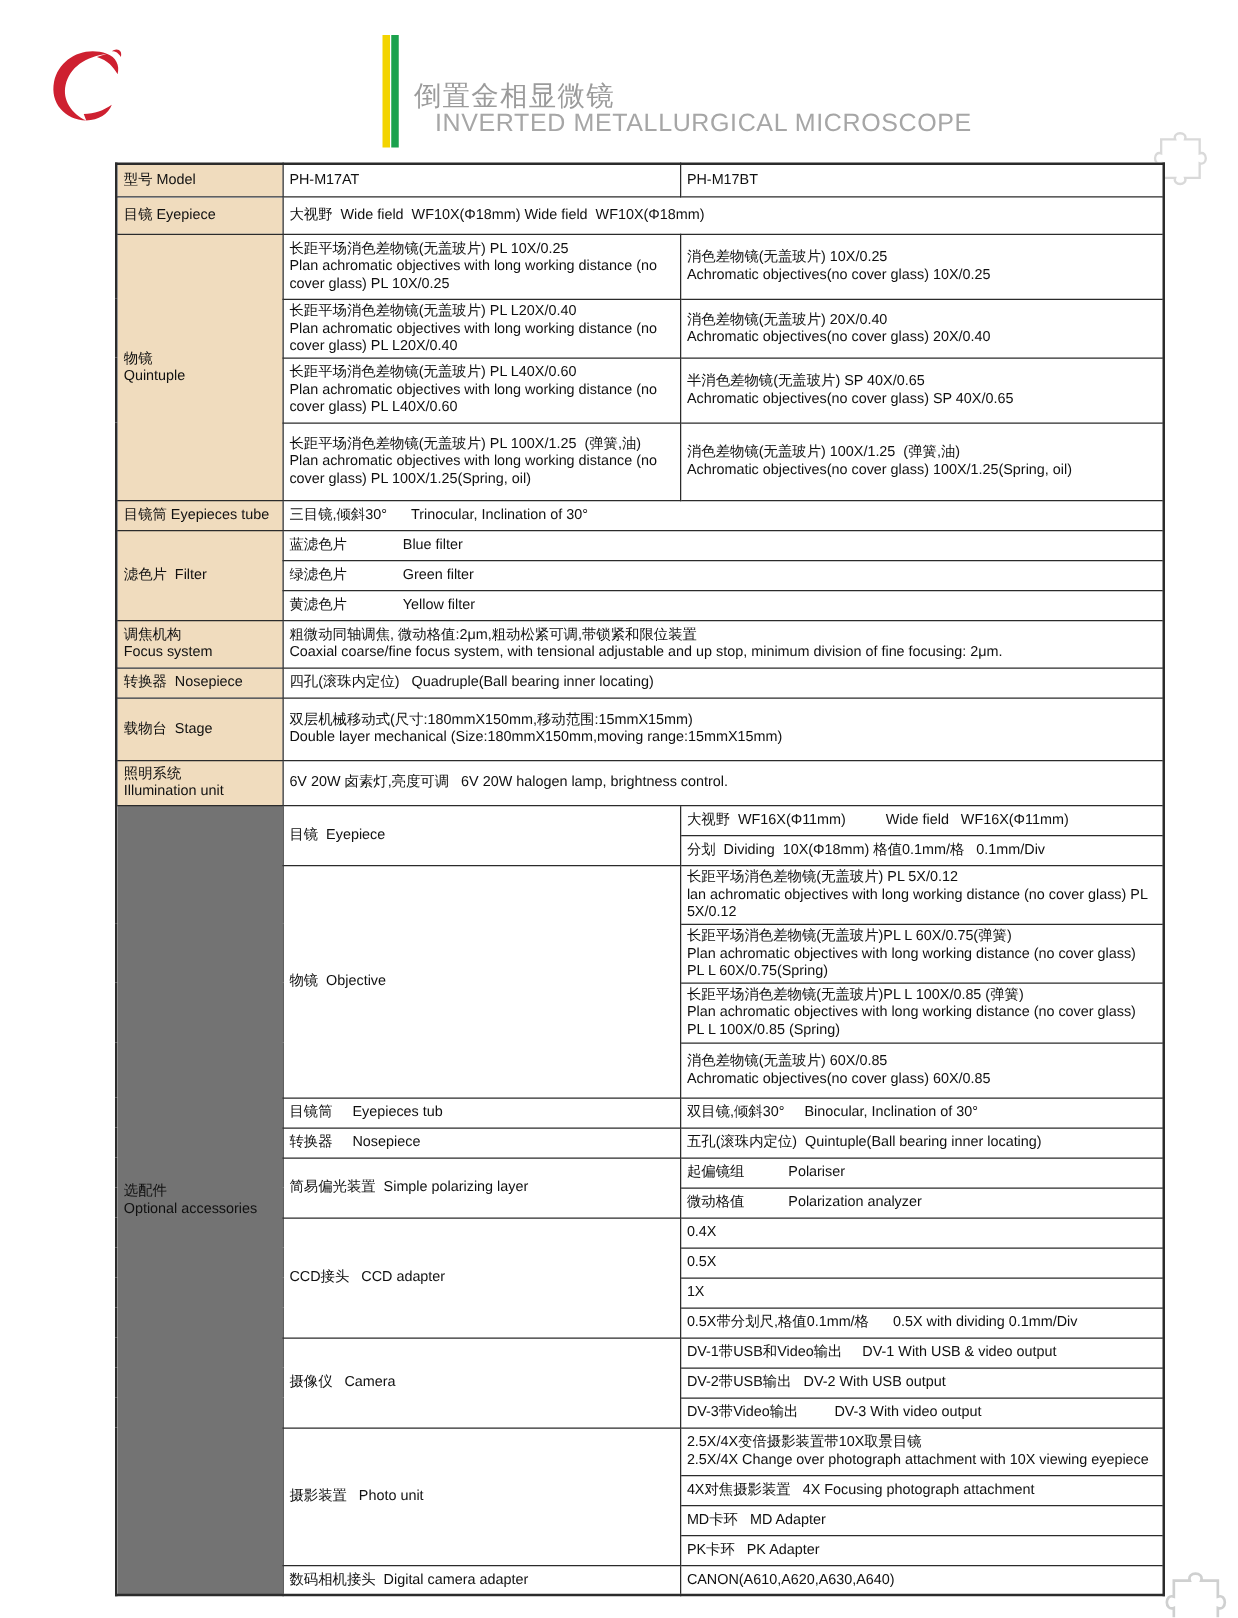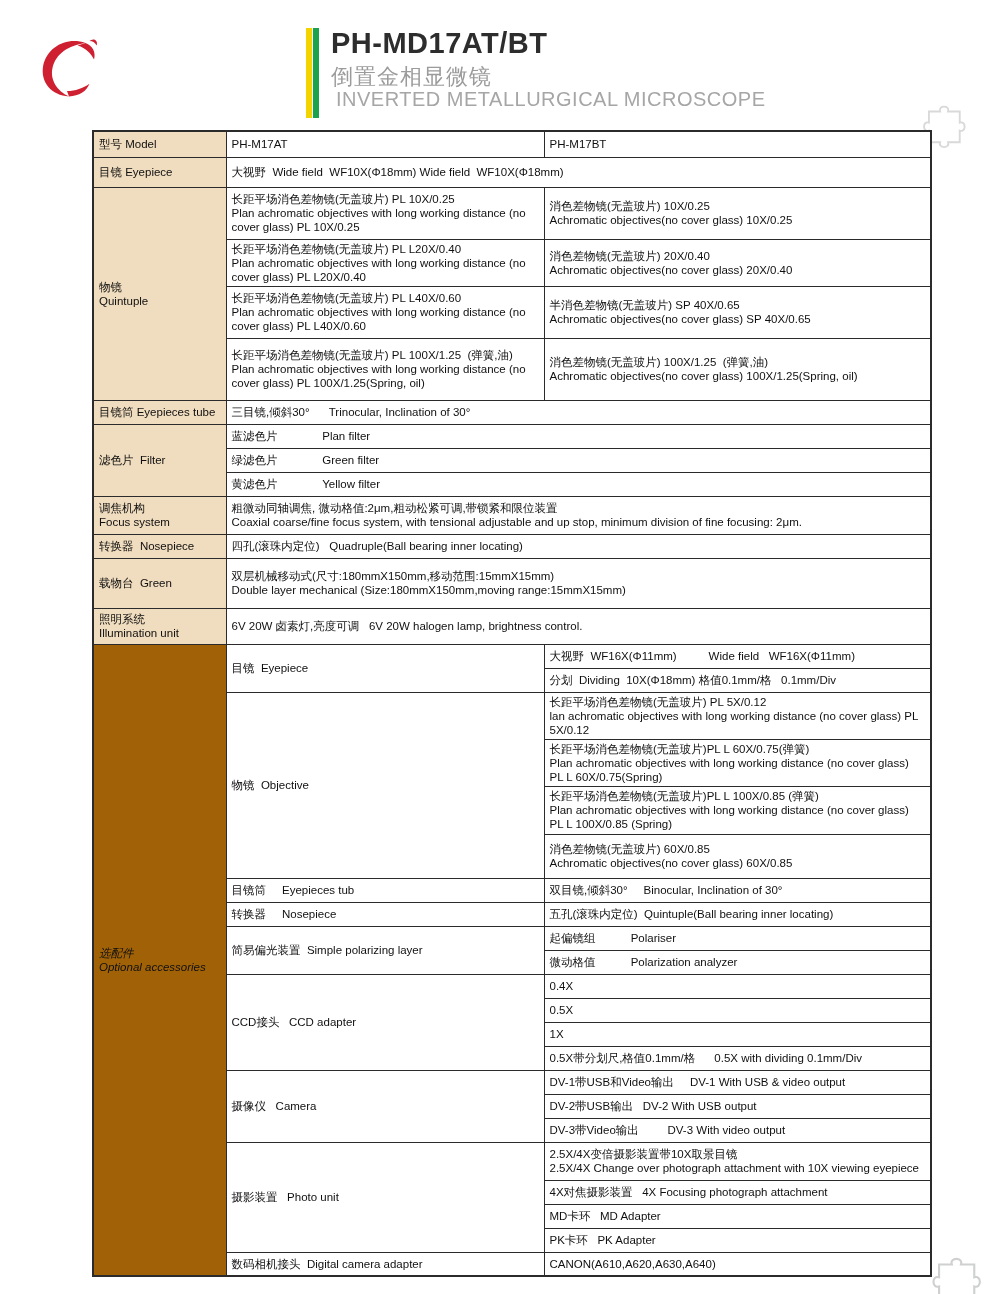--- a/index.html
+++ b/index.html
@@ -9,30 +9,30 @@
   }
   
   .logo-icon { position:absolute; left:34px; top:28px; width:66px; height:80px; }
   .brand { position:absolute; left:98px; top:66px; font-size:31px; font-weight:bold; color:#000; letter-spacing:0.5px; white-space:nowrap; }
   .brand .reg { font-size:10px; font-weight:normal; vertical-align:-2px; margin-right:1px; }
   .accent-bar { position:absolute; top:28px; width:6px; height:90px; }
   .bar-yellow { left:306px; background:#f3d400; }
   .bar-green  { left:313px; background:#1ba24d; }
   .title-model { position:absolute; left:331px; top:27px; font-size:29px; font-weight:bold; color:#2d2d2d; letter-spacing:0.5px; white-space:nowrap; }
   .title-cn { position:absolute; left:331px; top:62px; font-size:22px; color:#9b9b9b; letter-spacing:1px; white-space:nowrap;text-align:center; }
-  .title-en { position:absolute; left:336px; top:88px; font-size:20px; color:#a6a6a6; letter-spacing:0.5px; white-space:nowrap;text-align:center; }
+  .title-en { position:absolute; left:348px; top:88px; font-size:20px; color:#a6a6a6; letter-spacing:0.5px; white-space:nowrap;text-align:center; }
   
   .puzzle { position:absolute; z-index:0; }
   .puzzle-top { left:914px; top:104px; width:56px; height:56px; }
   .puzzle-bottom { left:922px; top:1256px; width:64px; height:64px; }
   
   table.spec { position:absolute; left:92px; top:130px; z-index:1; border-collapse:collapse; table-layout:fixed; background:#ffffff; border:2px solid #2b2b2b; }
   table.spec td { border:1px solid #2b2b2b; font-size:11.5px; line-height:14px; color:#101010; padding:2px 5px; vertical-align:middle; white-space:pre-wrap; word-wrap:break-word; overflow:hidden; }
   td.lab { background:#f0dcbe;margin-top:34px; }
-  td.opt { background:#a16207;font-style:italic; }
+  td.opt { background:#737373; }
   tr.h24{height:24px} tr.h26{height:26px} tr.h30{height:30px} tr.h36{height:36px}
   tr.h38{height:38px} tr.h44{height:44px} tr.h46{height:46px} tr.h48{height:48px}
   tr.h50{height:50px} tr.h52{height:52px} tr.h62{height:62px}
 </style>
 </head>
 <body>
 
 <div class="page">
 
   <svg class="puzzle puzzle-top" viewBox="0 0 60 60">
@@ -44,21 +44,20 @@
 
   <svg class="logo-icon" viewBox="0 0 100 100">
     <path d="M78 12 C50 2 20 18 14 46 C9 72 27 92 53 93 C35 85 24 68 28 50 C33 28 52 16 78 12 Z" fill="#ce2030"></path>
     <path d="M78 12 C89 16 94 26 91 37 C86 28 79 20 66 16 Z" fill="#ce2030"></path>
     <path d="M86 8 C92 5 97 9 95 16 C92 11 89 9 84 9 Z" fill="#ce2030"></path>
     <path d="M53 93 C68 93 80 85 84 74 C74 81 63 85 50 85 Z" fill="#ce2030"></path>
   </svg>
 
   <div class="accent-bar bar-yellow"></div>
   <div class="accent-bar bar-green"></div>
-  <div class="title-model">PH-MD17AT/BT</div>
   <div class="title-cn">倒置金相显微镜</div>
   <div class="title-en">INVERTED METALLURGICAL MICROSCOPE</div>
 
   <table class="spec">
     <colgroup>
         <col style="width:133px">
         <col style="width:318px">
         <col style="width:387px">
       </colgroup>
 
@@ -101,21 +100,21 @@
 Achromatic objectives(no cover glass) 100X/1.25(Spring, oil)</td>
     </tr>
 
     <tr class="h24">
       <td class="lab">目镜筒 Eyepieces tube</td>
       <td colspan="2">三目镜,倾斜30°      Trinocular, Inclination of 30°</td>
     </tr>
 
     <tr class="h24">
       <td class="lab" rowspan="3">滤色片  Filter</td>
-      <td colspan="2">蓝滤色片              Plan filter</td>
+      <td colspan="2">蓝滤色片              Blue filter</td>
     </tr>
     <tr class="h24">
       <td colspan="2">绿滤色片              Green filter</td>
     </tr>
     <tr class="h24">
       <td colspan="2">黄滤色片              Yellow filter</td>
     </tr>
 
     <tr class="h38">
       <td class="lab">调焦机构
@@ -123,21 +122,21 @@
       <td colspan="2">粗微动同轴调焦, 微动格值:2μm,粗动松紧可调,带锁紧和限位装置
 Coaxial coarse/fine focus system, with tensional adjustable and up stop, minimum division of fine focusing: 2μm.</td>
     </tr>
 
     <tr class="h24">
       <td class="lab">转换器  Nosepiece</td>
       <td colspan="2">四孔(滚珠内定位)   Quadruple(Ball bearing inner locating)</td>
     </tr>
 
     <tr class="h50">
-      <td class="lab">载物台  Green</td>
+      <td class="lab">载物台  Stage</td>
       <td colspan="2">双层机械移动式(尺寸:180mmX150mm,移动范围:15mmX15mm)
 Double layer mechanical (Size:180mmX150mm,moving range:15mmX15mm)</td>
     </tr>
 
     <tr class="h36">
       <td class="lab">照明系统
 Illumination unit</td>
       <td colspan="2">6V 20W 卤素灯,亮度可调   6V 20W halogen lamp, brightness control.</td>
     </tr>
 

